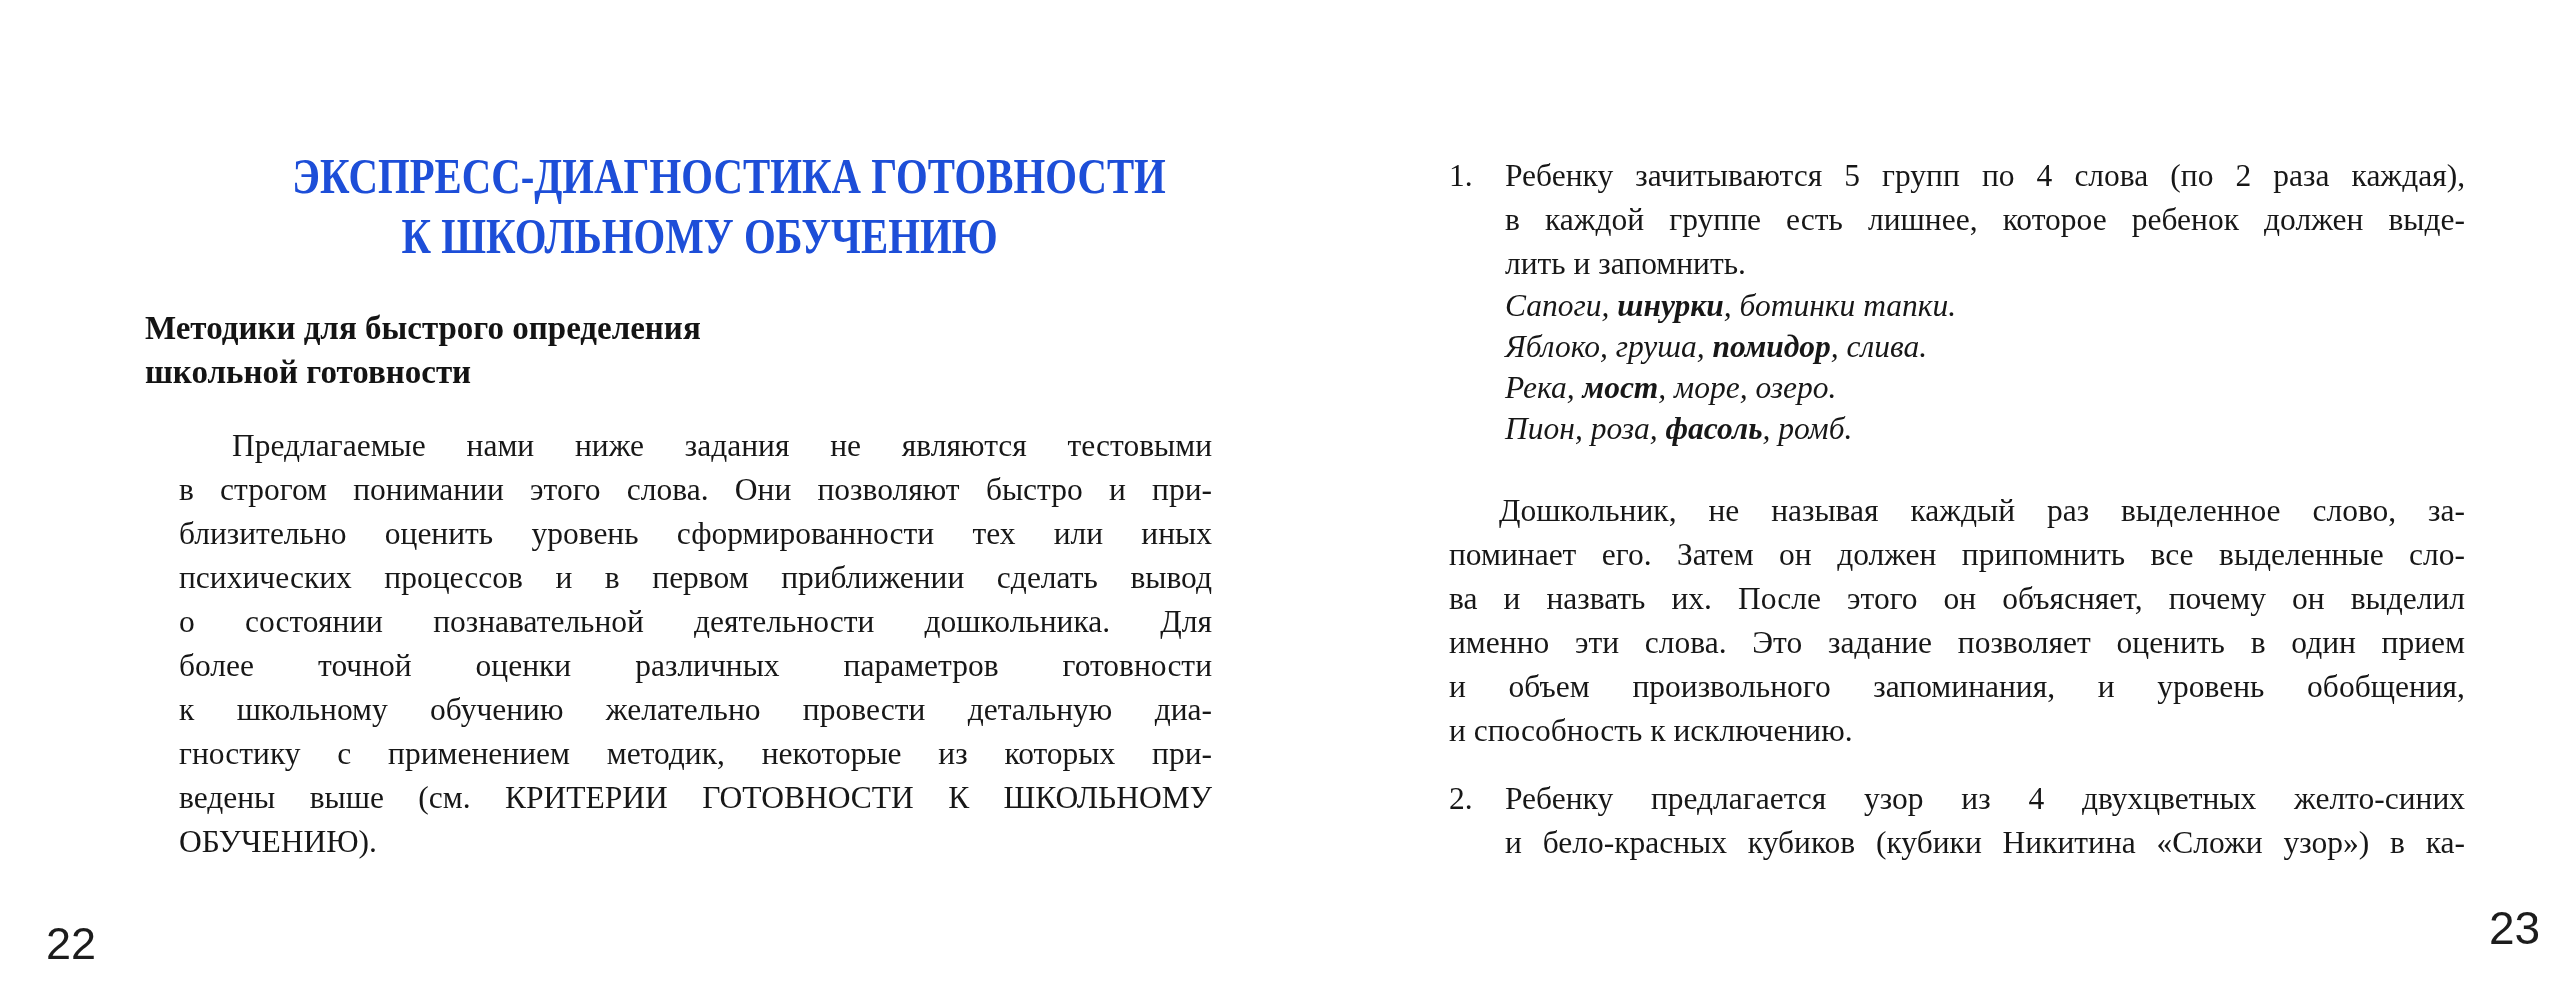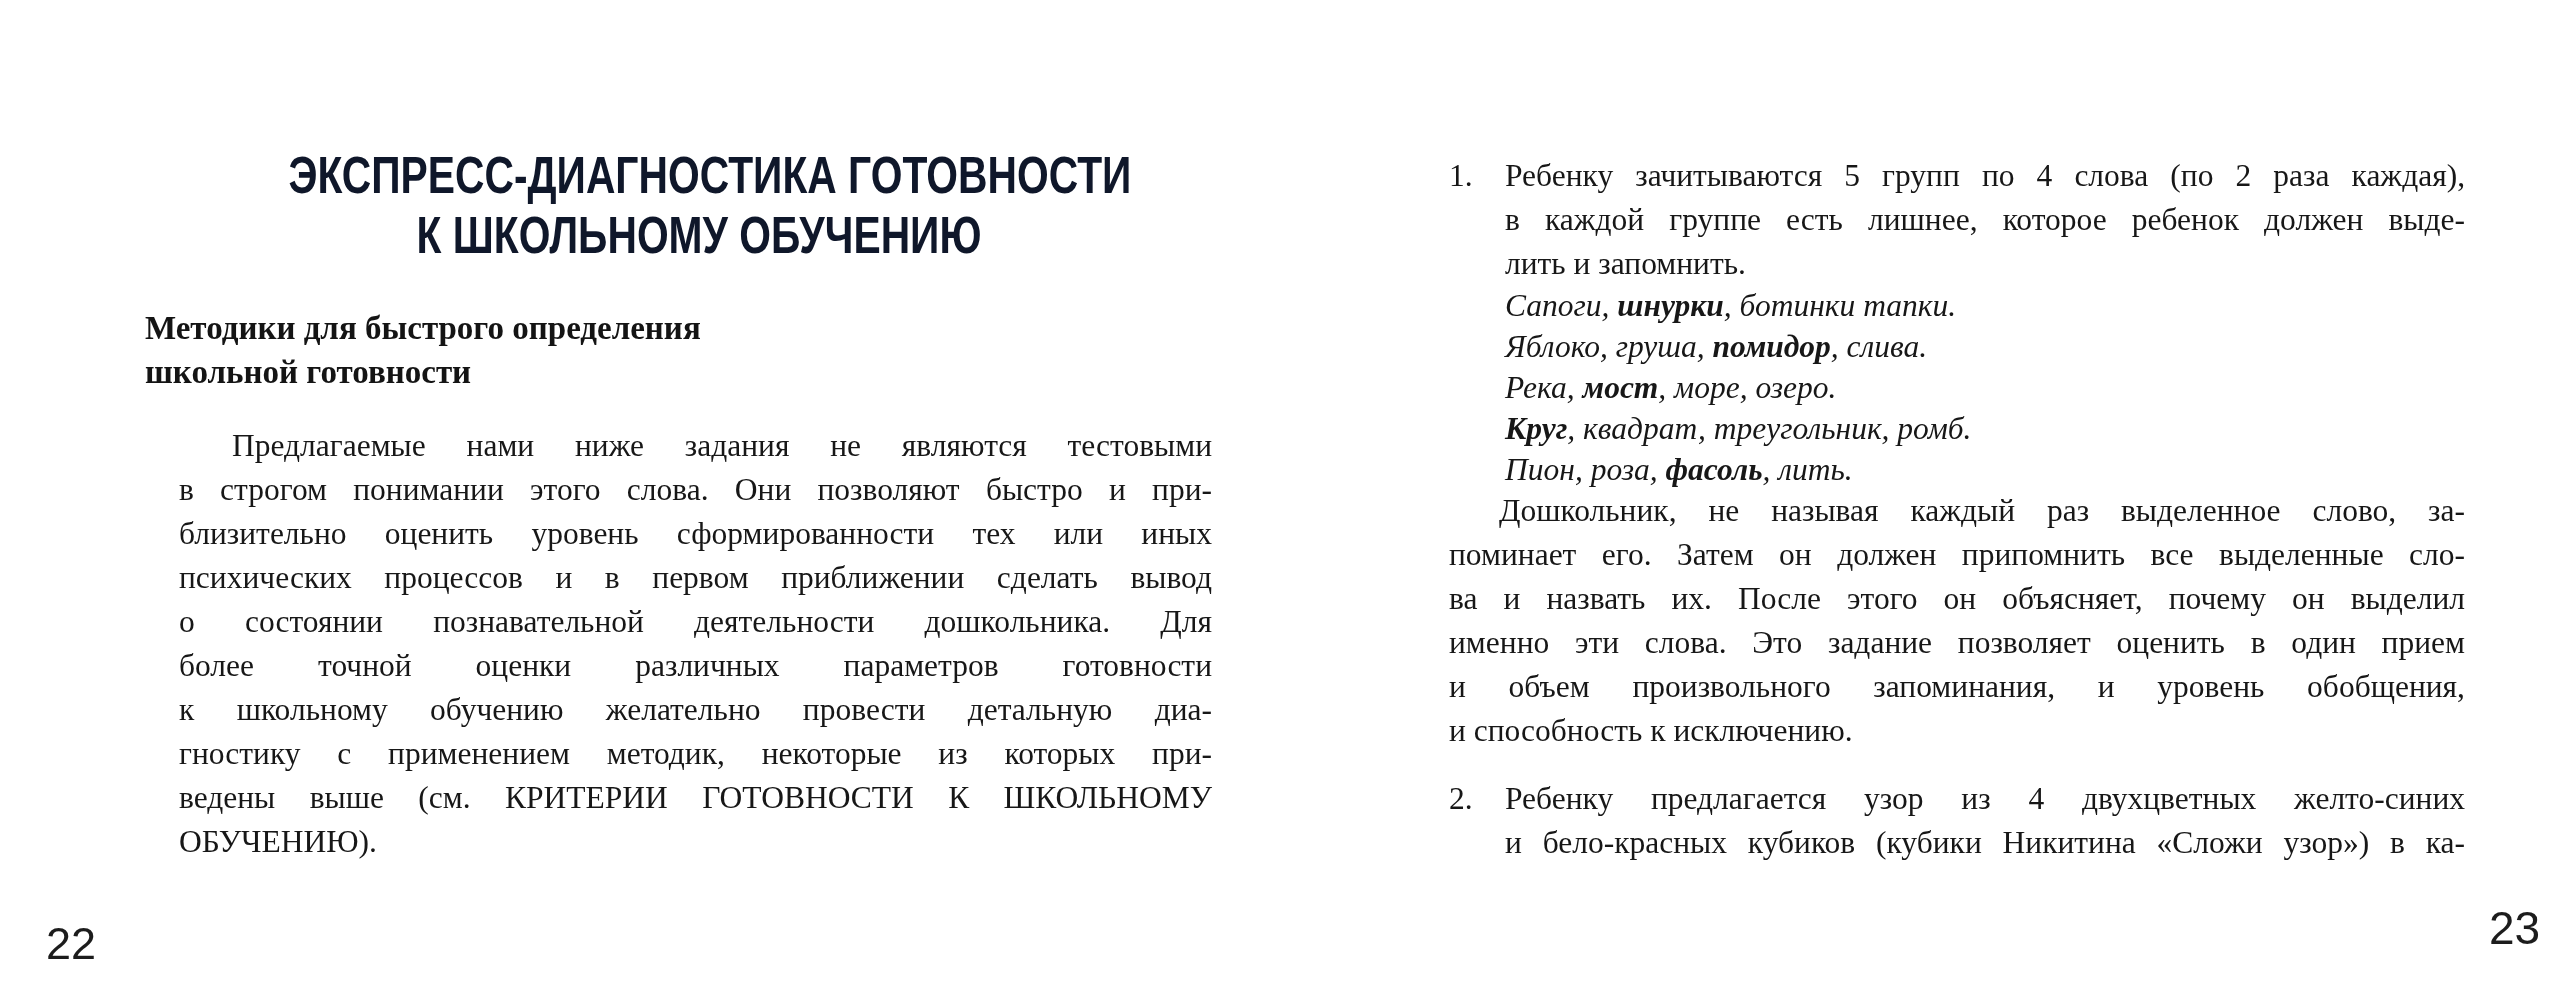--- a/index.html
+++ b/index.html
@@ -10,25 +10,25 @@
     height: 1001px;
     background: #ffffff;
     overflow: hidden;
     color: #161616;
   }
   .abs { position: absolute; }
 
   
   .chapter-title {
     left: 183px; top: 146px; width: 1033px;
-    font-family: Liberation Sans, sans-serif;
+    font-family: Liberation Serif, serif;
     font-weight: 700;
     font-size: 51px;
     line-height: 60px;
-    color: #0f172a;
+    color: #1d4ed8;
   }
   .title-line { text-align: center; white-space: nowrap; }
   .title-line > span { display: inline-block; transform: scaleX(0.8); transform-origin: 50% 50%; }
 
   .subtitle {
     left: 145px; top: 306px; width: 1033px;
     font-family: "Liberation Serif", serif;
     font-weight: 700;
     font-size: 33px;
     line-height: 44px;
@@ -115,22 +115,21 @@
       <span class="item-number">1.</span>
       <div class="hang jl">Ребенку зачитываются 5 групп по 4 слова (по 2 раза каждая),</div>
       <div class="hang jl">в каждой группе есть лишнее, которое ребенок должен выде-</div>
       <div class="hang jl-end">лить и запомнить.</div>
     </div>
 
     <div class="abs body-block word-groups">
       <div class="hang"><span>Сапоги, </span><b>шнурки</b><span>, ботинки тапки.</span></div>
       <div class="hang"><span>Яблоко, груша, </span><b>помидор</b><span>, слива.</span></div>
       <div class="hang"><span>Река, </span><b>мост</b><span>, море, озеро.</span></div>
-      <div class="hang"><span></span><b>Круг</b><span>, квадрат, треугольник, ромб.</span></div>
-      <div class="hang"><span>Пион, роза, </span><b>фасоль</b><span>, лить.</span></div>
+      <div class="hang"><span>Пион, роза, </span><b>фасоль</b><span>, ромб.</span></div>
     </div>
 
     <div class="abs body-block explanation">
       <div class="jl indent-54">Дошкольник, не называя каждый раз выделенное слово, за-</div>
       <div class="jl">поминает его. Затем он должен припомнить все выделенные сло-</div>
       <div class="jl">ва и назвать их. После этого он объясняет, почему он выделил</div>
       <div class="jl">именно эти слова. Это задание позволяет оценить в один прием</div>
       <div class="jl">и объем произвольного запоминания, и уровень обобщения,</div>
       <div class="jl-end">и способность к исключению.</div>
     </div>

